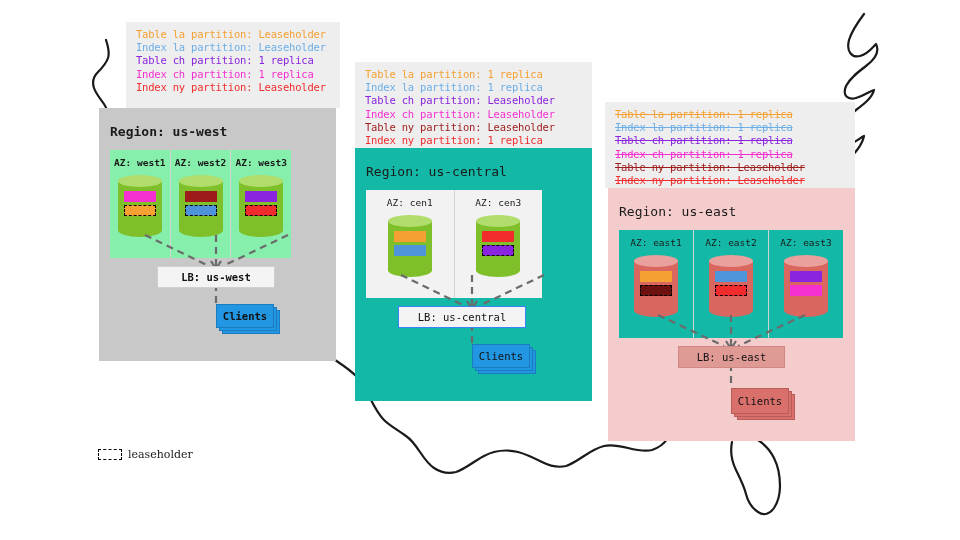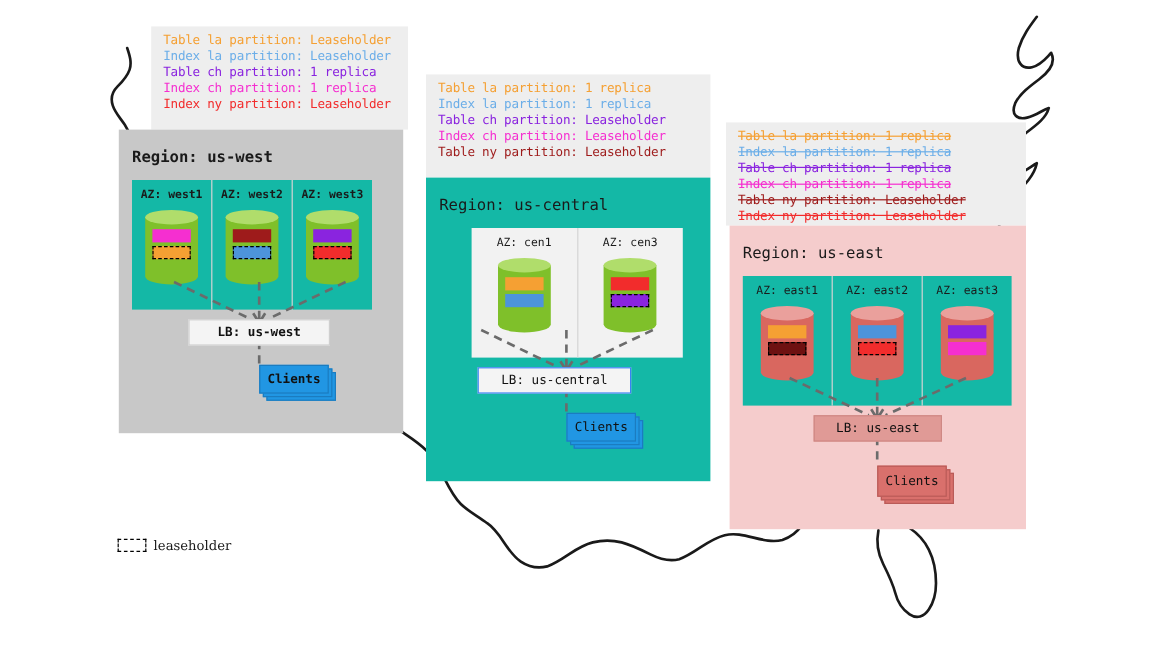--- a/index.html
+++ b/index.html
@@ -115,21 +115,21 @@
   <div class="legend-line" style="color: rgb(245, 160, 51);">Table la partition: Leaseholder</div>
   <div class="legend-line" style="color: rgb(108, 174, 232);">Index la partition: Leaseholder</div>
   <div class="legend-line" style="color: rgb(138, 36, 223);">Table ch partition: 1 replica</div>
   <div class="legend-line" style="color: rgb(245, 47, 208);">Index ch partition: 1 replica</div>
   <div class="legend-line" style="color: rgb(242, 44, 44);">Index ny partition: Leaseholder</div>
 </div>
 
 <div class="region-panel" style="left:99px;top:108px;width:237px;height:253px;background:#c8c8c8;font-weight:bold;">
   <div class="region-title" style="left:11px;top:16px;">Region: us-west</div>
 
-  <div class="az-band" style="left:11px;top:42px;width:200px;height:108px;background:#14b8a6;justify-content:space-between;">
+  <div class="az-band" style="left:11px;top:42px;width:181px;height:108px;background:#86efac;justify-content:space-between;">
     <div class="az-cell">
       <div class="az-label">AZ: west1</div>
       <div class="cyl" style="width:44px;height:62px;">
         <div class="cyl-body" style="background:#7fc02a;"></div>
         <div class="cyl-top" style="background:#b0dd6b;"></div>
         <div class="bars" style="padding-top:16px;">
           <div class="bar" style="width: 32px; height: 11px; margin-bottom: 3px; background: rgb(245, 47, 208);"></div>
           <div class="bar dashed" style="width: 32px; height: 11px; background: rgb(245, 160, 51);"></div>
         </div>
       </div>
@@ -174,26 +174,27 @@
     <div class="clients-box" style="width:58px;height:24px;background:#2196e3;border:1px solid #1b7cc0;">Clients</div>
   </div>
 </div>
 
 <div class="legend-panel" style="left:355px;top:62px;width:237px;height:86px;">
   <div class="legend-line" style="color: rgb(245, 160, 51);">Table la partition: 1 replica</div>
   <div class="legend-line" style="color: rgb(108, 174, 232);">Index la partition: 1 replica</div>
   <div class="legend-line" style="color: rgb(138, 36, 223);">Table ch partition: Leaseholder</div>
   <div class="legend-line" style="color: rgb(245, 47, 208);">Index ch partition: Leaseholder</div>
   <div class="legend-line" style="color: rgb(158, 27, 27);">Table ny partition: Leaseholder</div>
+  <div class="legend-line" style="color: rgb(242, 44, 44);">Index ny partition: 1 replica</div>
 </div>
 
 <div class="region-panel" style="left:355px;top:148px;width:237px;height:253px;background:#14b8a6;">
   <div class="region-title" style="left:11px;top:16px;">Region: us-central</div>
 
-  <div class="az-band" style="left:11px;top:42px;width:176px;height:108px;background:#f2f2f2;margin-left:27px;">
+  <div class="az-band" style="left:11px;top:42px;width:176px;height:108px;background:#f2f2f2;">
     <div class="az-cell">
       <div class="az-label">AZ: cen1</div>
       <div class="cyl" style="width:44px;height:62px;">
         <div class="cyl-body" style="background:#7fc02a;"></div>
         <div class="cyl-top" style="background:#b0dd6b;"></div>
         <div class="bars" style="padding-top:16px;">
           <div class="bar" style="width: 32px; height: 11px; margin-bottom: 3px; background: rgb(245, 160, 51);"></div>
           <div class="bar" style="width: 32px; height: 11px; background: rgb(77, 148, 219);"></div>
         </div>
       </div>

